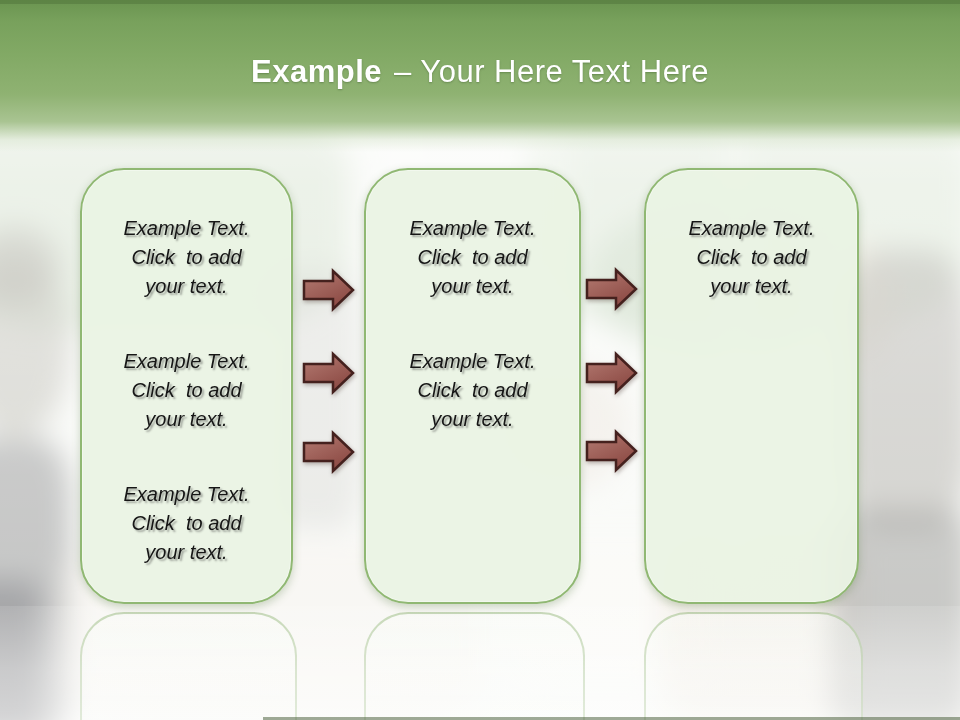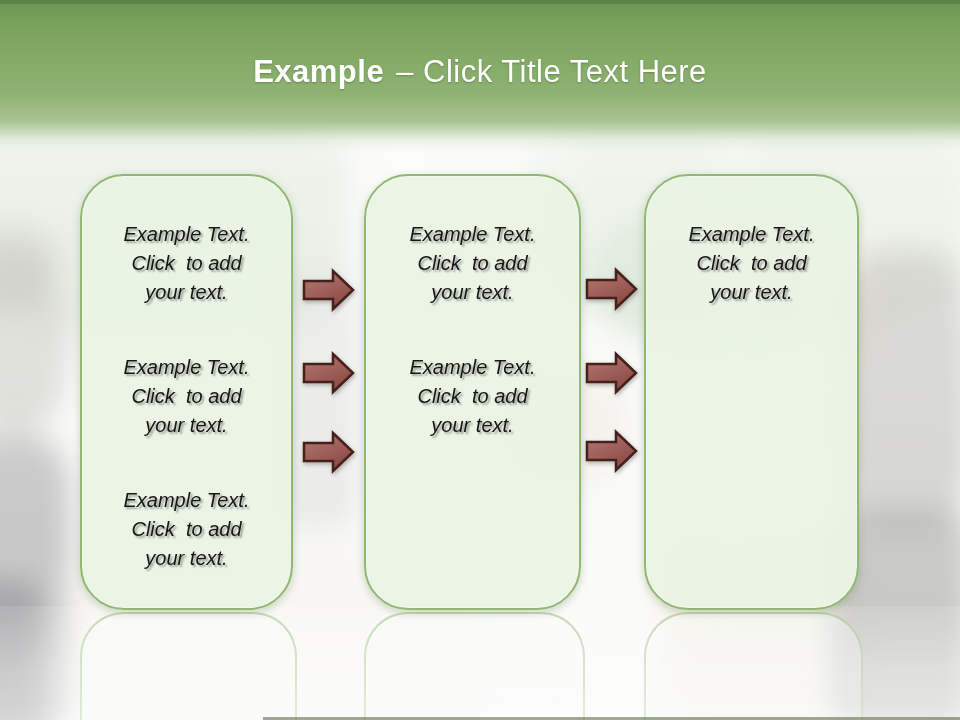--- a/index.html
+++ b/index.html
@@ -45,21 +45,21 @@
   .slide-title .rest{margin-left:12px;font-weight:400;}
   
   .reflection{position:absolute;inset:0;z-index:1;}
   .refl-box{position:absolute;top:612px;height:186px;border-radius:44px;
     border:2px solid rgba(132,172,102,.5);
     background:linear-gradient(180deg,rgba(248,252,246,.4),rgba(248,252,246,.05));}
   .refl-1{left:80px;width:213px;} .refl-2{left:364px;width:217px;} .refl-3{left:644px;width:215px;}
   .refl-fade{position:absolute;left:0;right:0;top:606px;bottom:0;
     background:linear-gradient(180deg,rgba(255,255,255,.12) 0%,rgba(255,255,255,.42) 55%,rgba(255,255,255,.55) 100%);}
   
-  .process-box{position:absolute;top:174px;height:436px;border-radius:44px;
+  .process-box{position:absolute;top:168px;height:436px;border-radius:44px;
     z-index:3;box-sizing:border-box;
     background:rgba(234,243,227,.94);
     border:2px solid #90b873;
     box-shadow:0 3px 8px rgba(90,125,70,.30), inset 0 0 0 1px rgba(255,255,255,.35);
     padding:44px 12px 4px;text-align:center;}
   .box-1{left:80px;width:213px;} .box-2{left:364px;width:217px;} .box-3{left:644px;width:215px;}
   .process-box p{margin:0 0 46px;font-style:italic;font-size:20px;line-height:29px;
     color:#161616;white-space:pre-wrap;
     text-shadow:2px 2px 2px rgba(55,55,55,.45);}
   
@@ -100,21 +100,21 @@
   </div>
 
   <div class="reflection">
     <div class="refl-box refl-1"></div>
     <div class="refl-box refl-2"></div>
     <div class="refl-box refl-3"></div>
     <div class="refl-fade"></div>
   </div>
 
   <div class="header">
-    <h1 class="slide-title"><span class="bold">Example</span><span class="rest">– Click Title Text Here</span></h1>
+    <h1 class="slide-title"><span class="bold">Example</span><span class="rest">– Your Here Text Here</span></h1>
   </div>
 
   <svg width="0" height="0" style="position:absolute" aria-hidden="true">
     <defs>
       <linearGradient id="arrowGrad" x1="0" y1="0" x2="0.6" y2="1">
         <stop offset="0" stop-color="#b57c73"></stop>
         <stop offset="1" stop-color="#8c4a44"></stop>
       </linearGradient>
     </defs>
   </svg>

